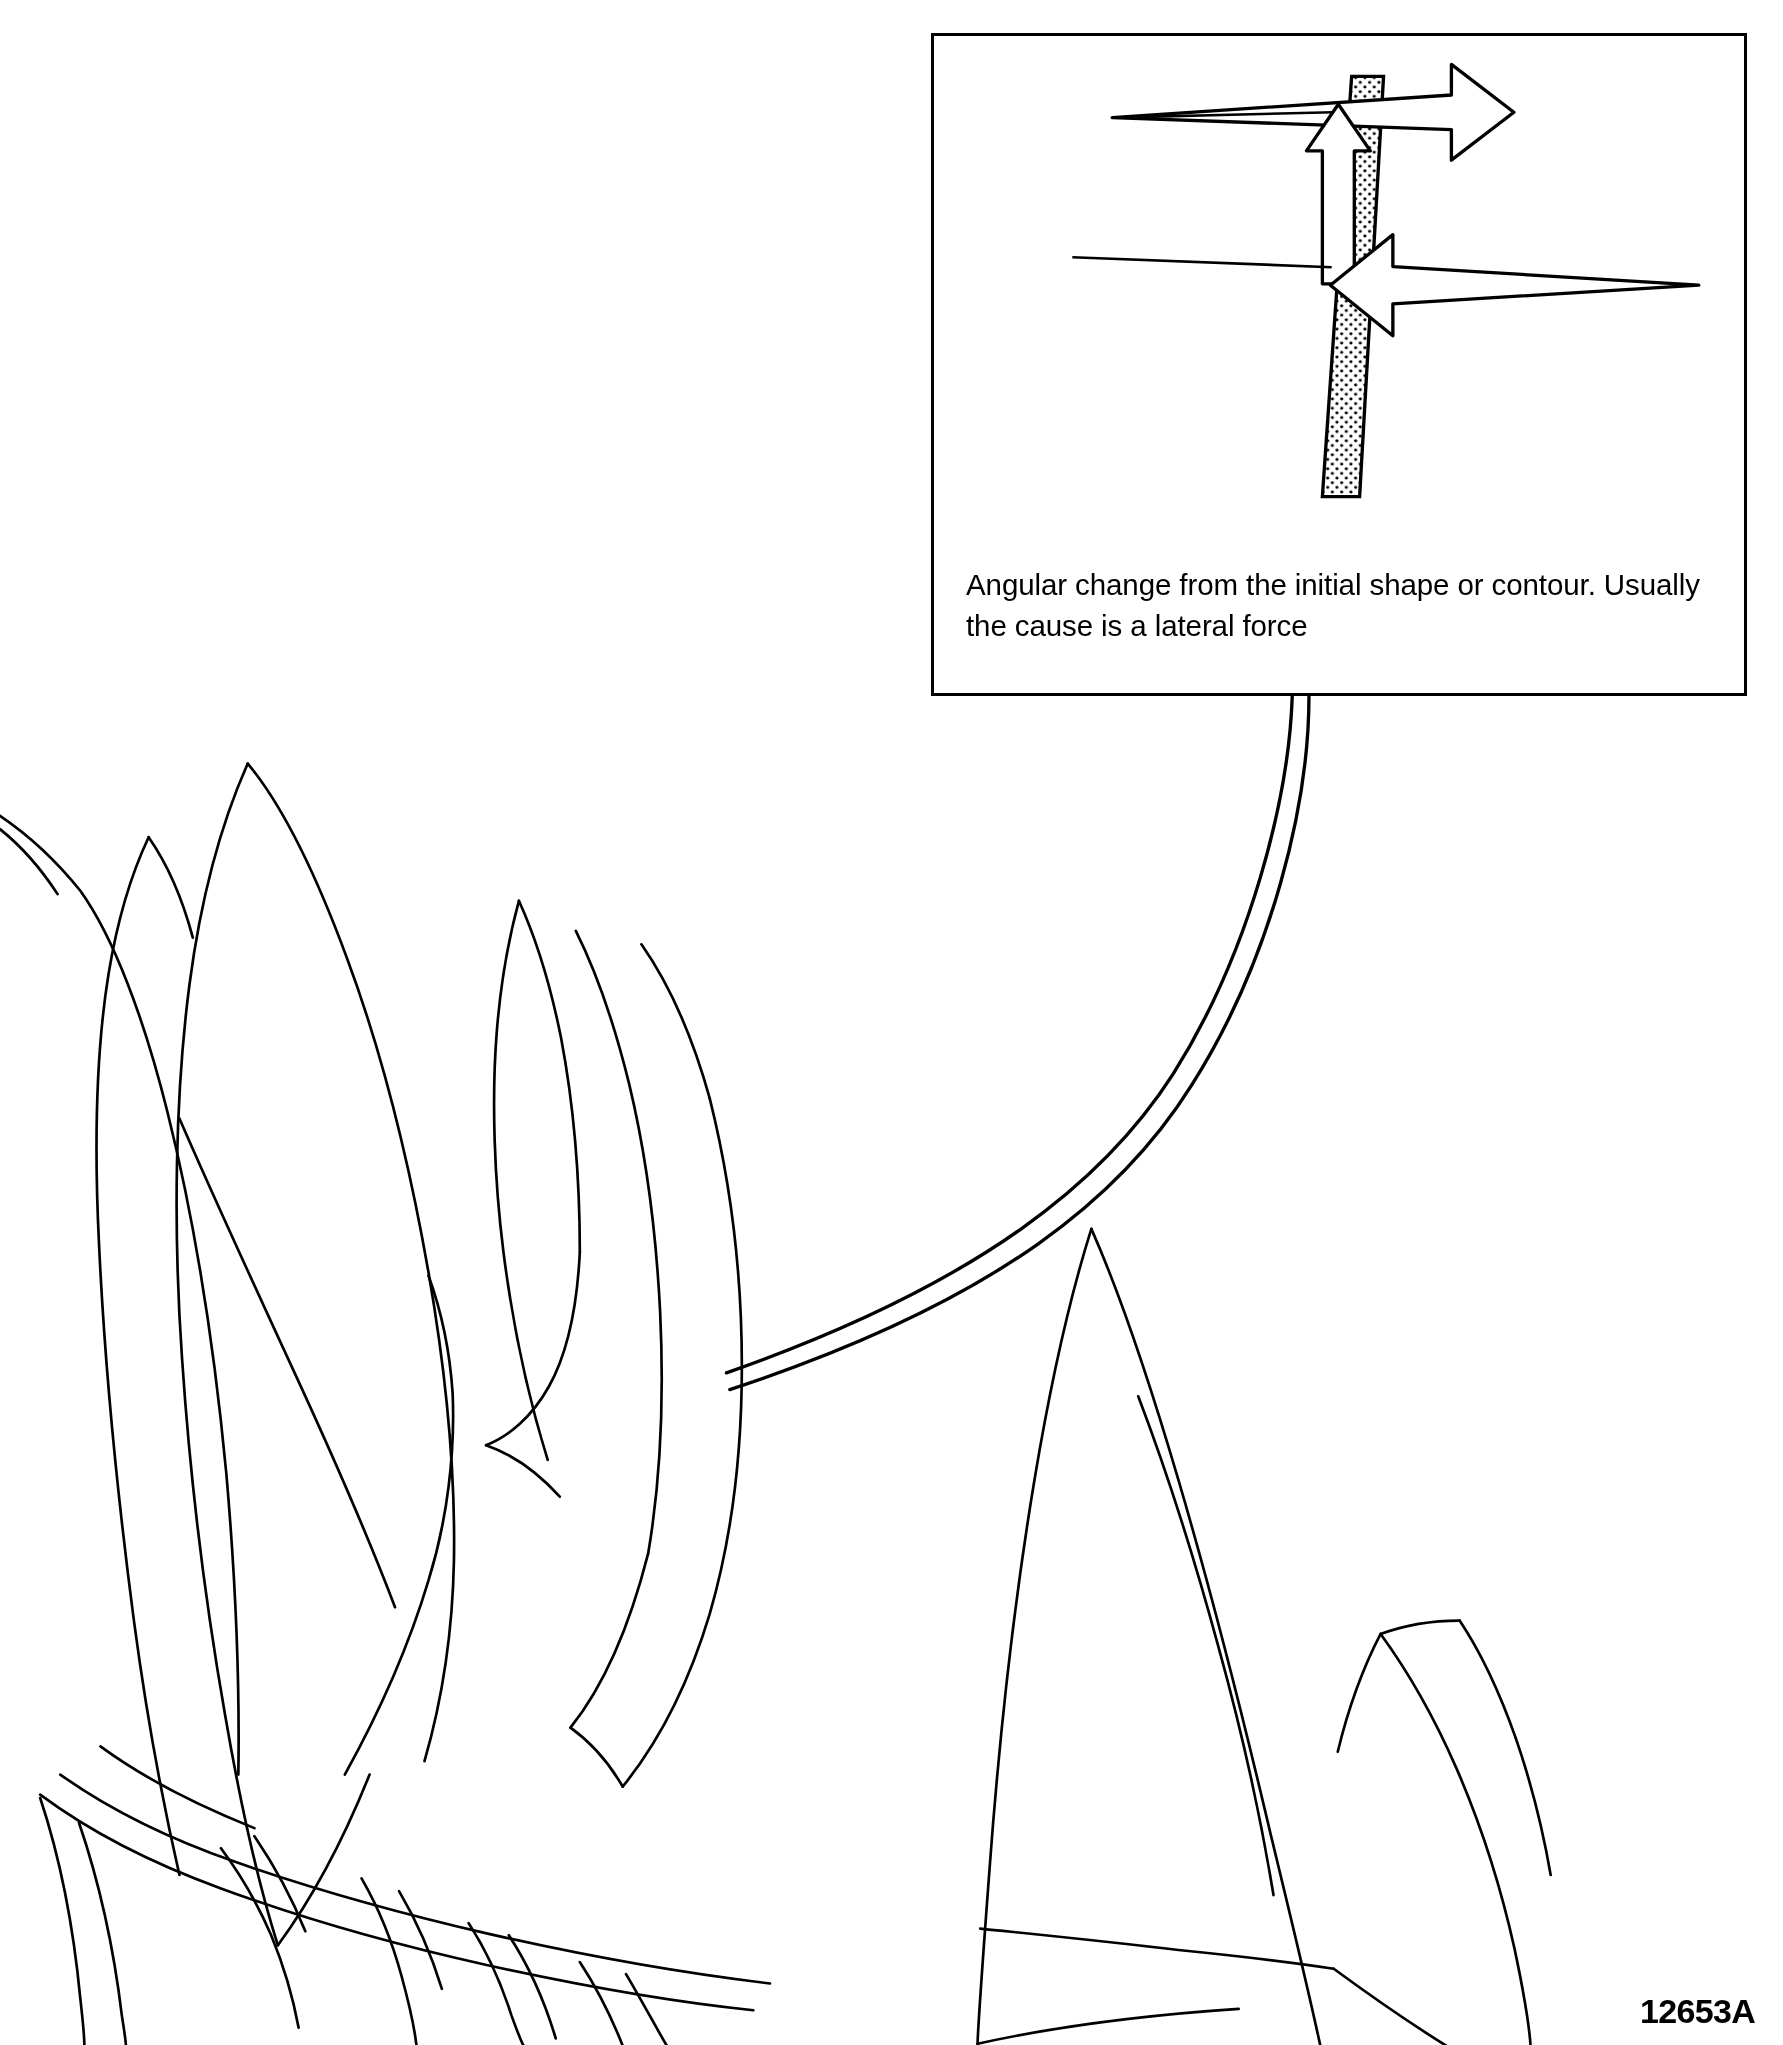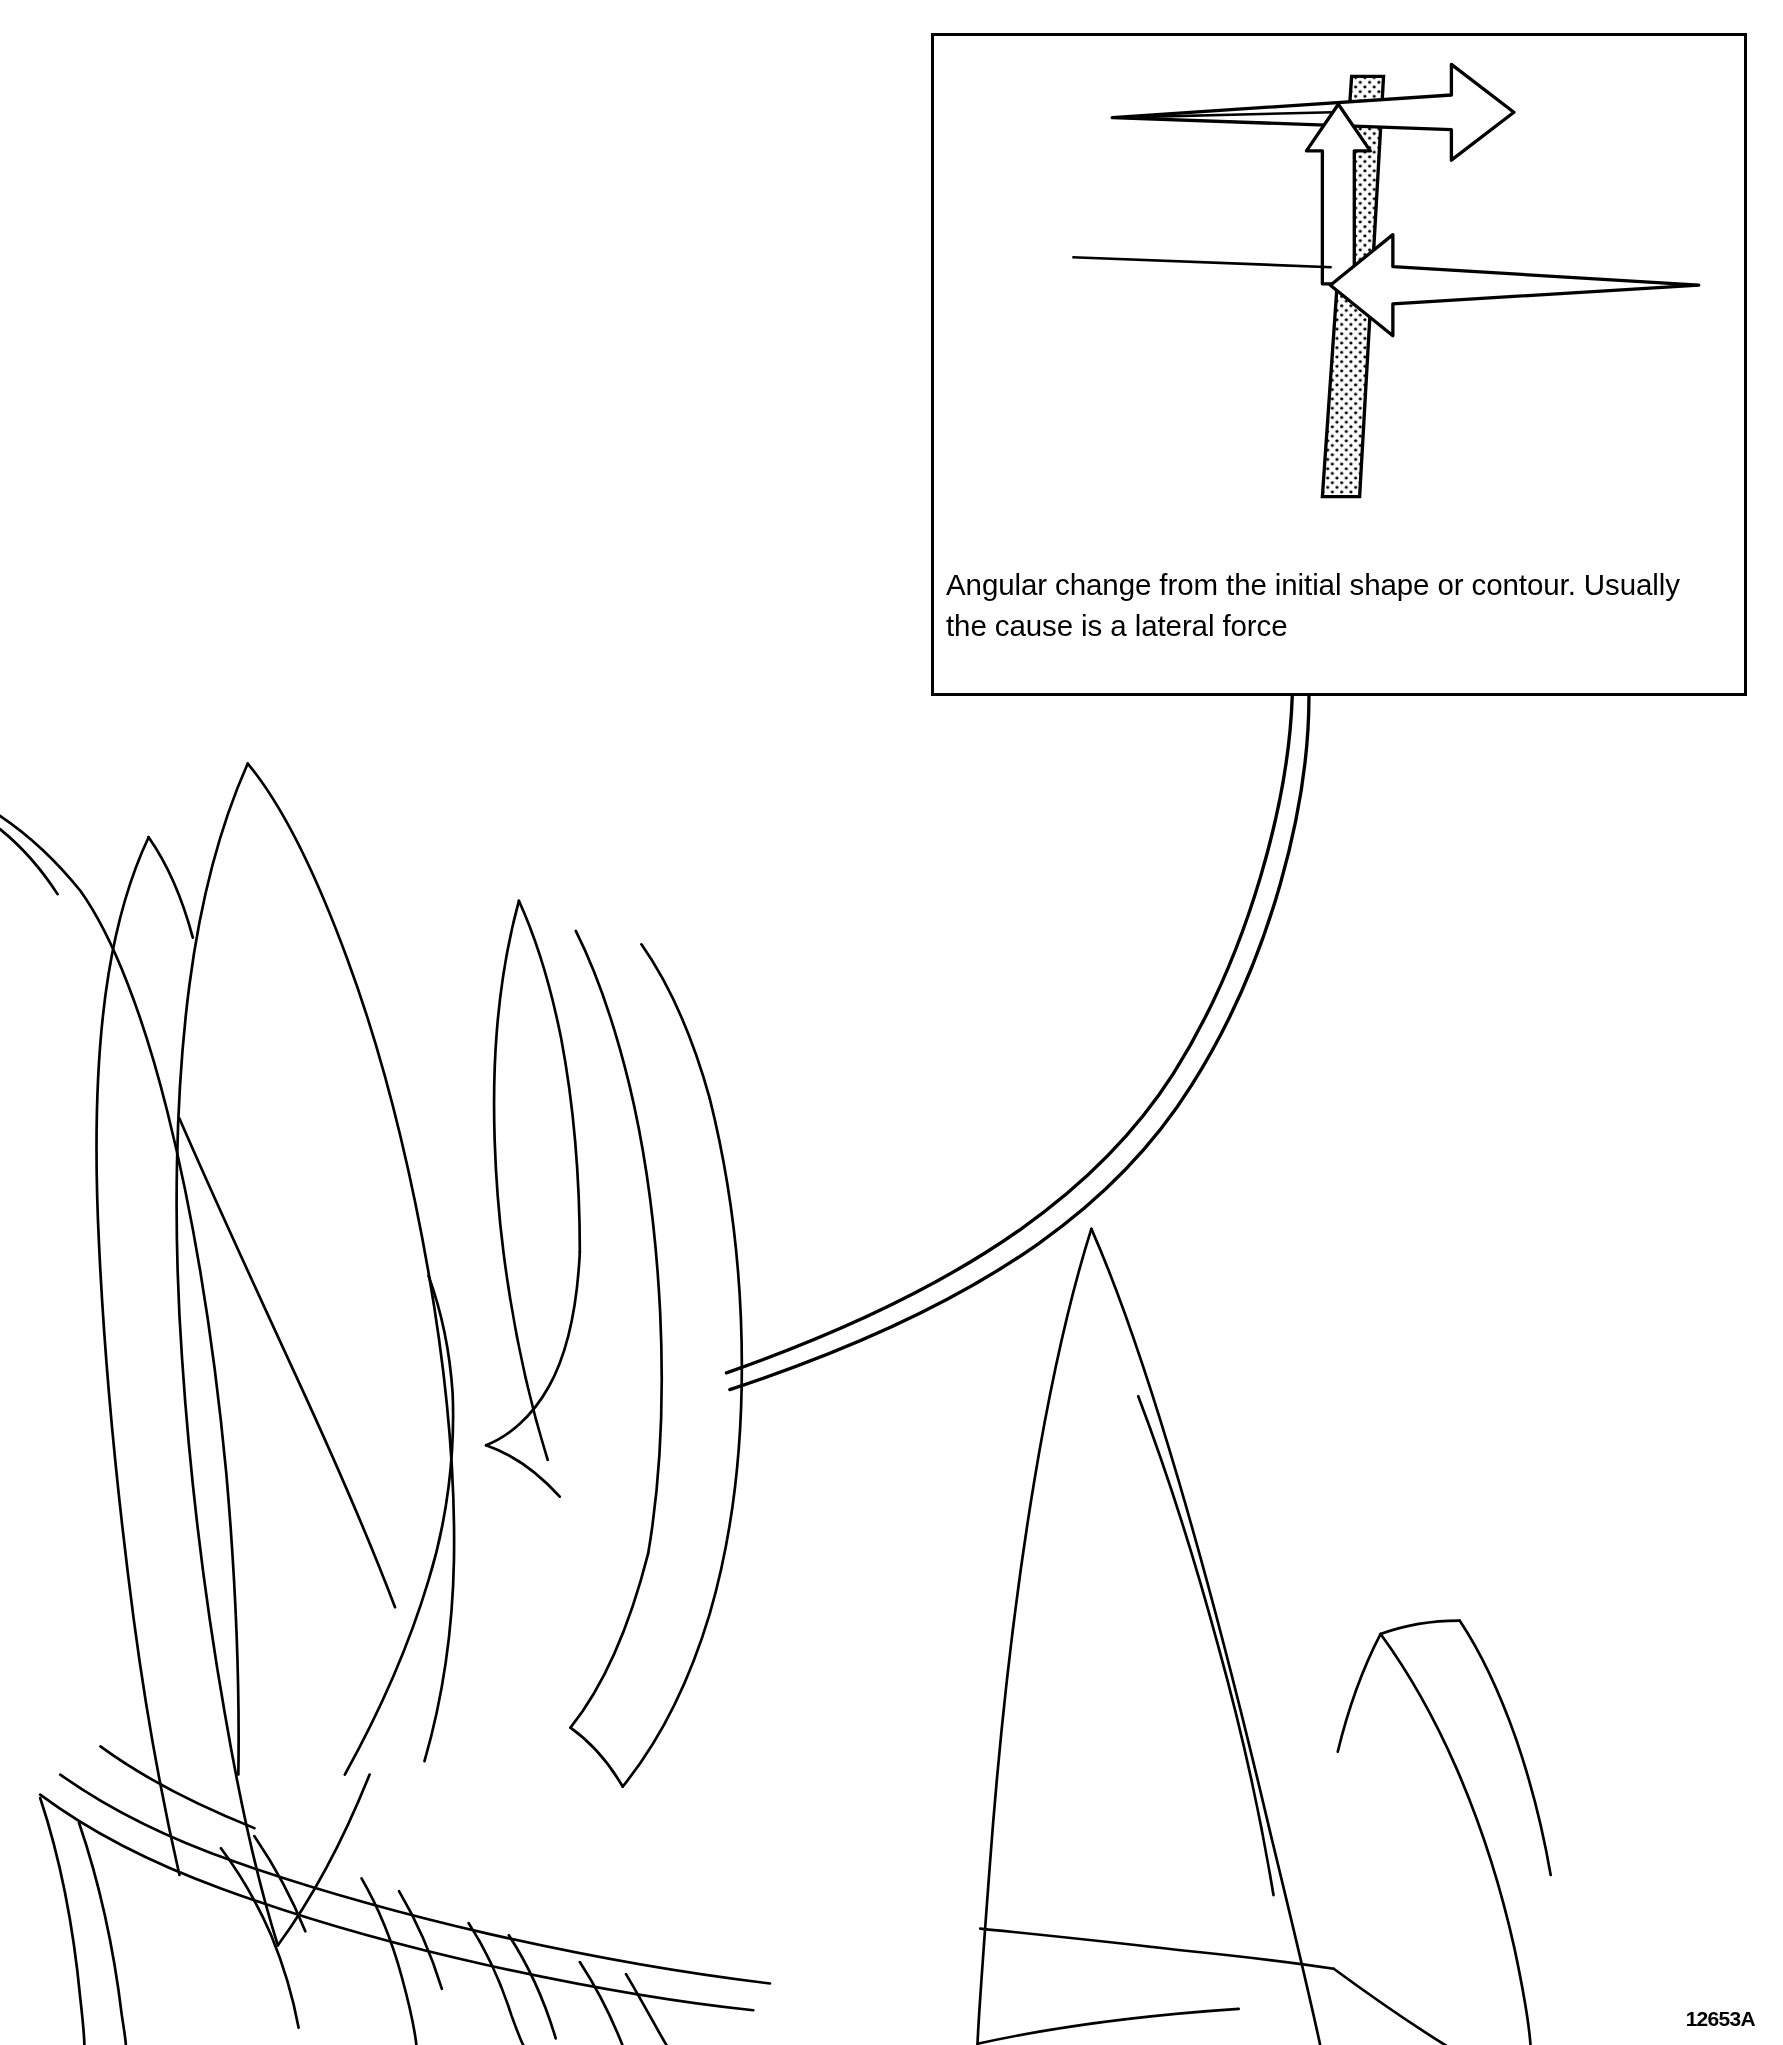--- a/index.html
+++ b/index.html
@@ -38,34 +38,34 @@
   .callout-inner-svg {
     position: absolute;
     left: 0;
     top: 0;
     width: 100%;
     height: 509px;
     display: block;
   }
   .callout-caption {
     position: absolute;
-    left: 12px;
+    left: 32px;
     top: 529px;
     width: 757px;
     font-size: 29.5px;
     line-height: 1.38;
     color: #000;
     font-family: "Liberation Sans", sans-serif;
     letter-spacing: -0.1px;
   }
   .figure-id {
     position: absolute;
     right: 28px;
     bottom: 14.7px;
-    font-size: 21px;
+    font-size: 34px;
     font-weight: bold;
     color: #000;
     letter-spacing: -0.7px;
     font-family: "Liberation Sans", sans-serif;
   }
 </style>
 </head>
 <body>
 
 <div id="page">

